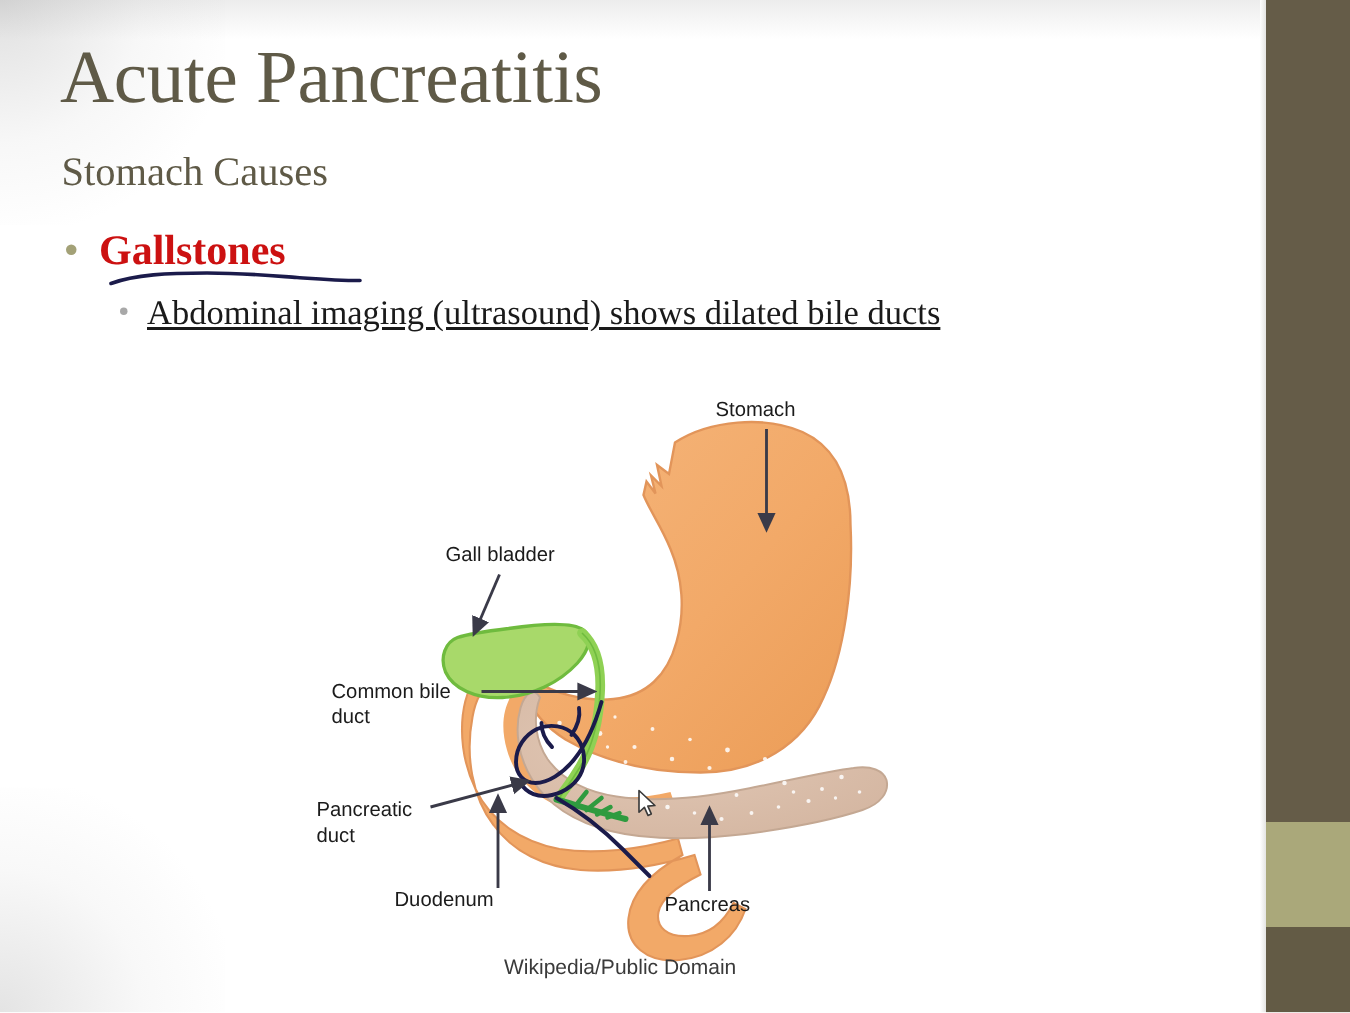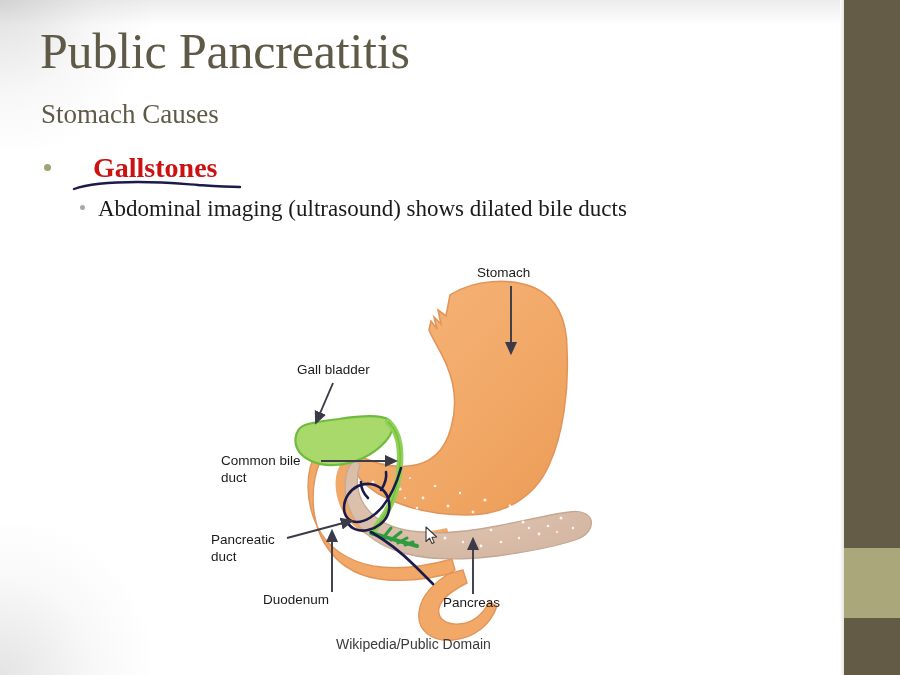--- a/index.html
+++ b/index.html
@@ -83,21 +83,20 @@
     white-space: nowrap;
   }
 
   
   #bullet-l1 {
     position: absolute;
     left: 44px;
     top: 152px;
     display: flex;
     align-items: baseline;
-    gap: 27px;
   }
   #bullet-l1 .dot {
     width: 7px;
     height: 7px;
     border-radius: 50%;
     background: #a3a177;
     margin-right: 15px;
     position: relative;
     top: -6px;
     flex: none;
@@ -185,34 +184,34 @@
 
   <div id="vignette-top"></div>
   <div id="vignette-tl"></div>
   <div id="vignette-bl"></div>
 
   <div id="sidebar-gap"></div>
   <div class="sidebar-band" id="band-top" style="background: rgb(101, 92, 72);"></div>
   <div class="sidebar-band" id="band-mid" style="background: rgb(170, 168, 122);"></div>
   <div class="sidebar-band" id="band-bottom" style="background: rgb(99, 91, 69);"></div>
 
-  <div id="title" style="color: rgb(95, 90, 71);">Public Pancreatitis</div>
+  <div id="title" style="color: rgb(95, 90, 71);">Acute Pancreatitis</div>
   <div id="subtitle" style="color: rgb(95, 90, 71);">Stomach Causes</div>
 
   <div id="bullet-l1">
     <span class="dot" style="background: rgb(163, 161, 119);"></span>
     <span id="gallstones-text" style="color: rgb(204, 17, 17);">Gallstones</span>
   </div>
   <svg id="gallstones-underline" viewBox="0 0 170 14">
     <path d="M2,11 C18,5 40,4 66,4 C92,4 112,6 126,7 C140,8 152,9 168,9" fill="none" stroke="#1b1b4b" stroke-width="2.4" stroke-linecap="round"></path>
   </svg>
 
   <div id="bullet-l2">
     <span class="dot" style="background: rgb(168, 168, 168);"></span>
-    <span id="sub-text" style="color: rgb(26, 26, 26);">Abdominal imaging (ultrasound) shows dilated bile ducts</span>
+    <span id="sub-text" style="color: rgb(26, 26, 26); text-decoration: underline;">Abdominal imaging (ultrasound) shows dilated bile ducts</span>
   </div>
 
   <div id="diagram">
     <svg width="400" height="410" viewBox="0 0 400 410">
       <defs>
         <linearGradient id="stomachGrad" x1="0" y1="0" x2="1" y2="1">
           <stop offset="0%" stop-color="#f5b67c"></stop>
           <stop offset="55%" stop-color="#f2a968"></stop>
           <stop offset="100%" stop-color="#eb9c56"></stop>
         </linearGradient>

